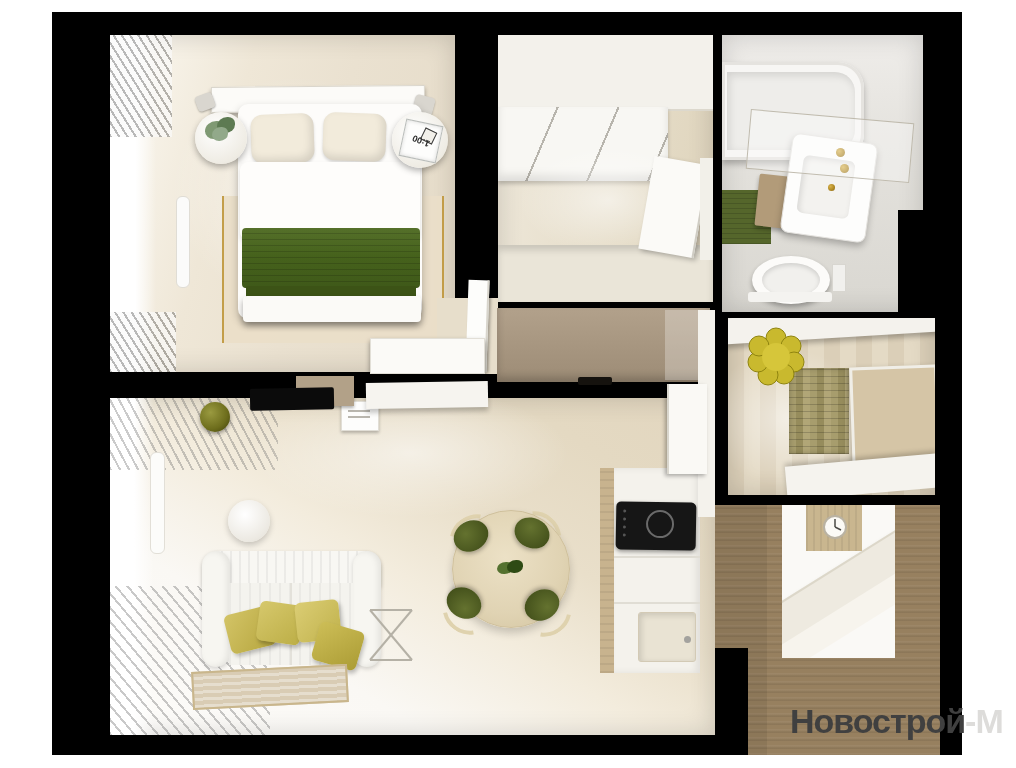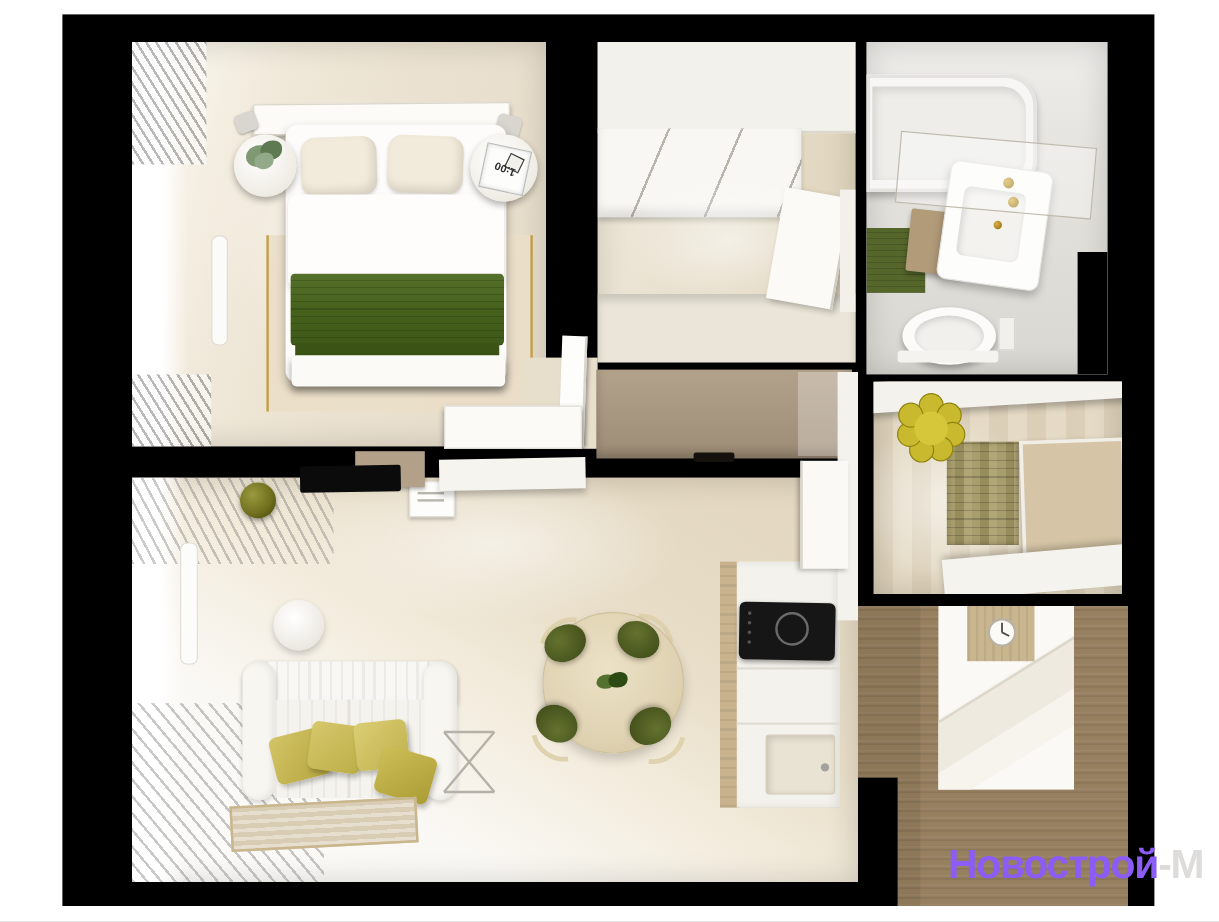--- a/index.html
+++ b/index.html
@@ -179,21 +179,21 @@
   .kc-band-hi{left:613px;top:298px;width:44px;height:70px;background:rgba(255,255,255,.28);}
   .kc-handle{left:526px;top:365px;width:34px;height:8px;background:#15120e;border-radius:2px;}
   .mr-rstrip{left:646px;top:298px;width:17px;height:207px;background:#f4f2ec;}
   .mr-kdoor{left:615px;top:372px;width:38px;height:90px;background:#faf9f5;border-left:2px solid #d9d6cd;box-shadow:-2px 2px 4px rgba(0,0,0,.3);}
   .tv-console{left:244px;top:364px;width:58px;height:30px;background:#b2a188;box-shadow:0 2px 3px rgba(0,0,0,.3);}
   .tv-black{left:198px;top:376px;width:84px;height:22px;background:#0b0b0b;border-radius:2px;transform:rotate(-1deg);}
   .float-shelf{left:314px;top:370px;width:122px;height:26px;background:#f6f4ef;transform:rotate(-1deg);box-shadow:0 4px 5px rgba(0,0,0,.22);}
 
   
   .wm{left:790px;top:702px;font-size:34px;font-weight:bold;letter-spacing:-1px;white-space:nowrap;}
-  .wm-a{color:#8b5cf6;} .wm-b{color:#dddcda;}
+  .wm-a{color:#404040;} .wm-b{color:#dddcda;}
 </style>
 </head>
 <body>
 
 <div class="page">
   <div class="abs plan">
 
     <div class="abs room bedroom">
       <div class="abs bd-window"></div>
       <div class="abs blinds bd-blinds-top"></div>

